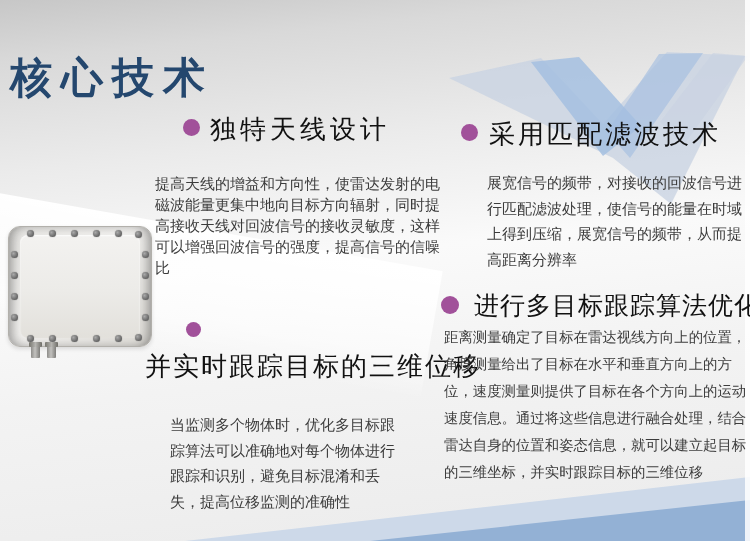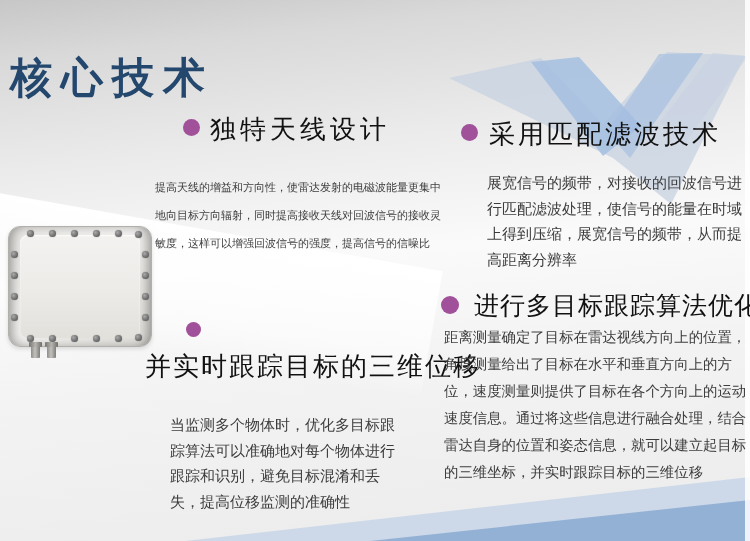--- a/index.html
+++ b/index.html
@@ -29,21 +29,21 @@
   .b3{left:186px;top:322px;width:15px;height:15px;}
   .b4{left:441px;top:296px;width:18px;height:18px;}
   
   .sec-heading{font-weight:400;color:var(--heading,#111);white-space:nowrap;}
   .h1{left:210px;top:112px;font-size:26px;letter-spacing:4px;}
   .h2{left:489px;top:117px;font-size:26px;letter-spacing:3px;}
   .h3{left:145px;top:349px;font-size:26px;letter-spacing:2px;}
   .h4{left:474px;top:289px;font-size:25px;letter-spacing:1px;}
   
   .sec-body{color:var(--body-text,#3c3c3c);text-align:left;}
-  .p1{left:155px;top:173px;width:292px;font-size:11px;line-height:28px;}
+  .p1{left:155px;top:173px;width:292px;font-size:15px;line-height:21px;}
   .p2{left:487px;top:170px;width:262px;font-size:15px;line-height:25.5px;}
   .p3{left:170px;top:412px;width:236px;font-size:15px;line-height:25.5px;}
   .p4{left:444px;top:324px;width:304px;font-size:14.4px;line-height:27px;}
   
   .watermark{left:445px;top:48px;}
   .wm-pale{fill:var(--watermark-light,#c9d3e2);fill-opacity:.8;}
   .wm-pale2{fill:var(--watermark-light,#c9d3e2);fill-opacity:.65;}
   .wm-blue{fill:var(--watermark-blue,#a4bfe1);fill-opacity:.85;}
   .wm-blue2{fill:var(--watermark-blue,#a4bfe1);fill-opacity:.65;}
   .bands{left:0;bottom:0;}

